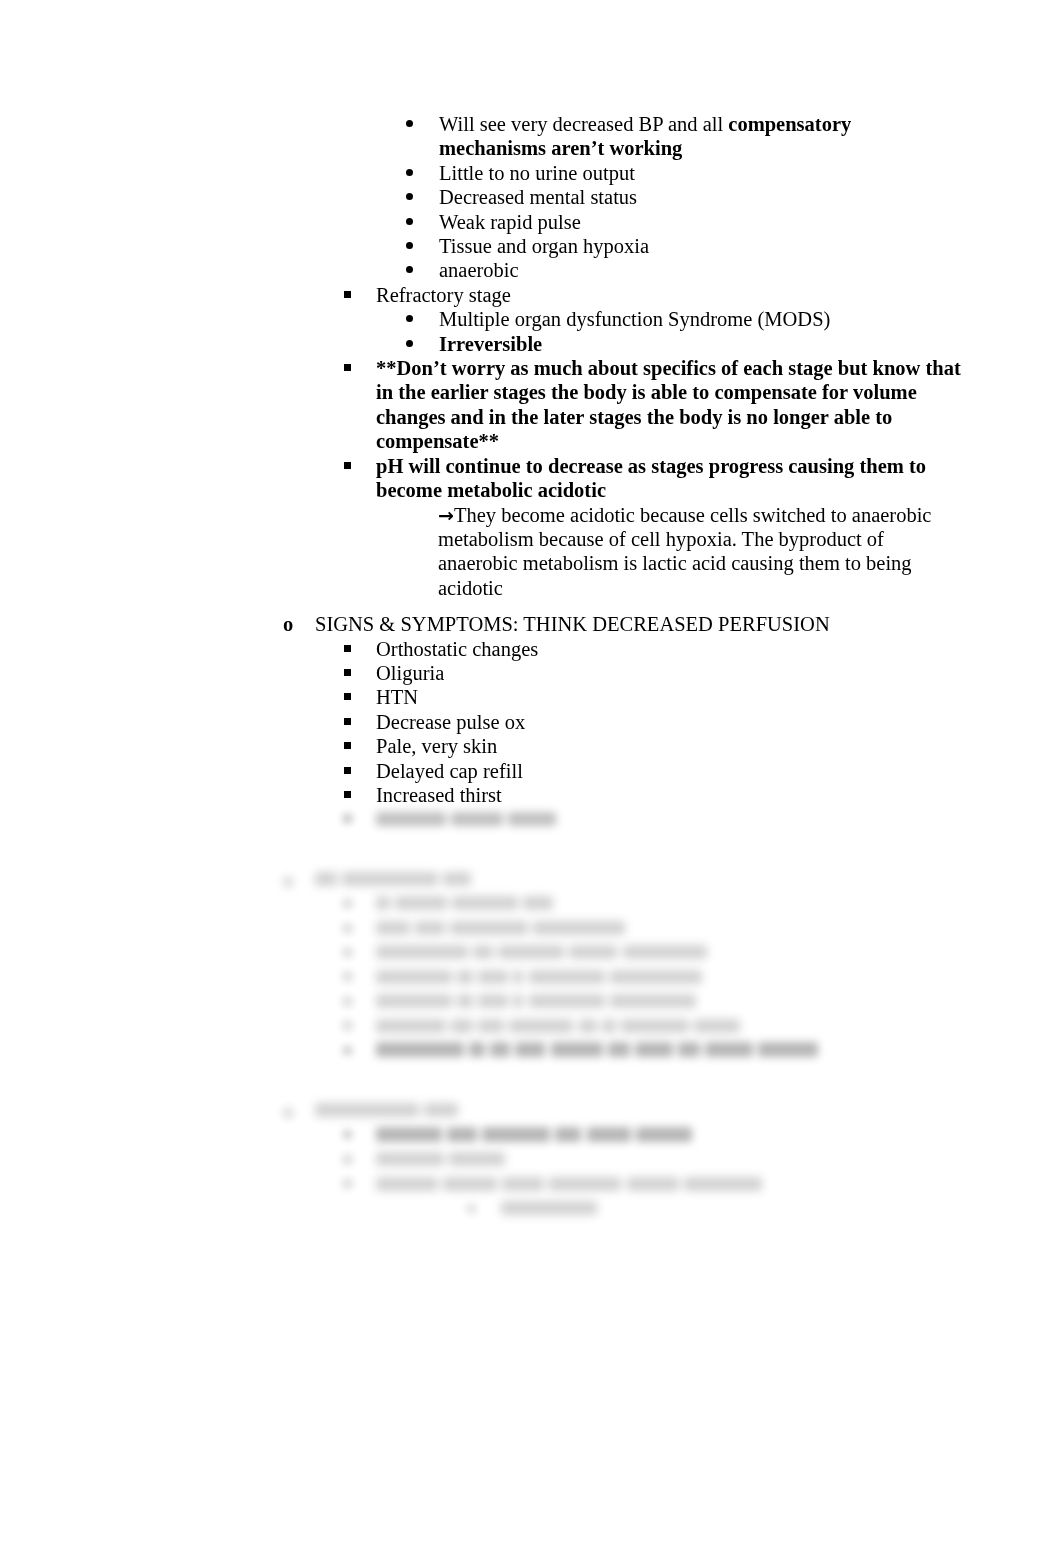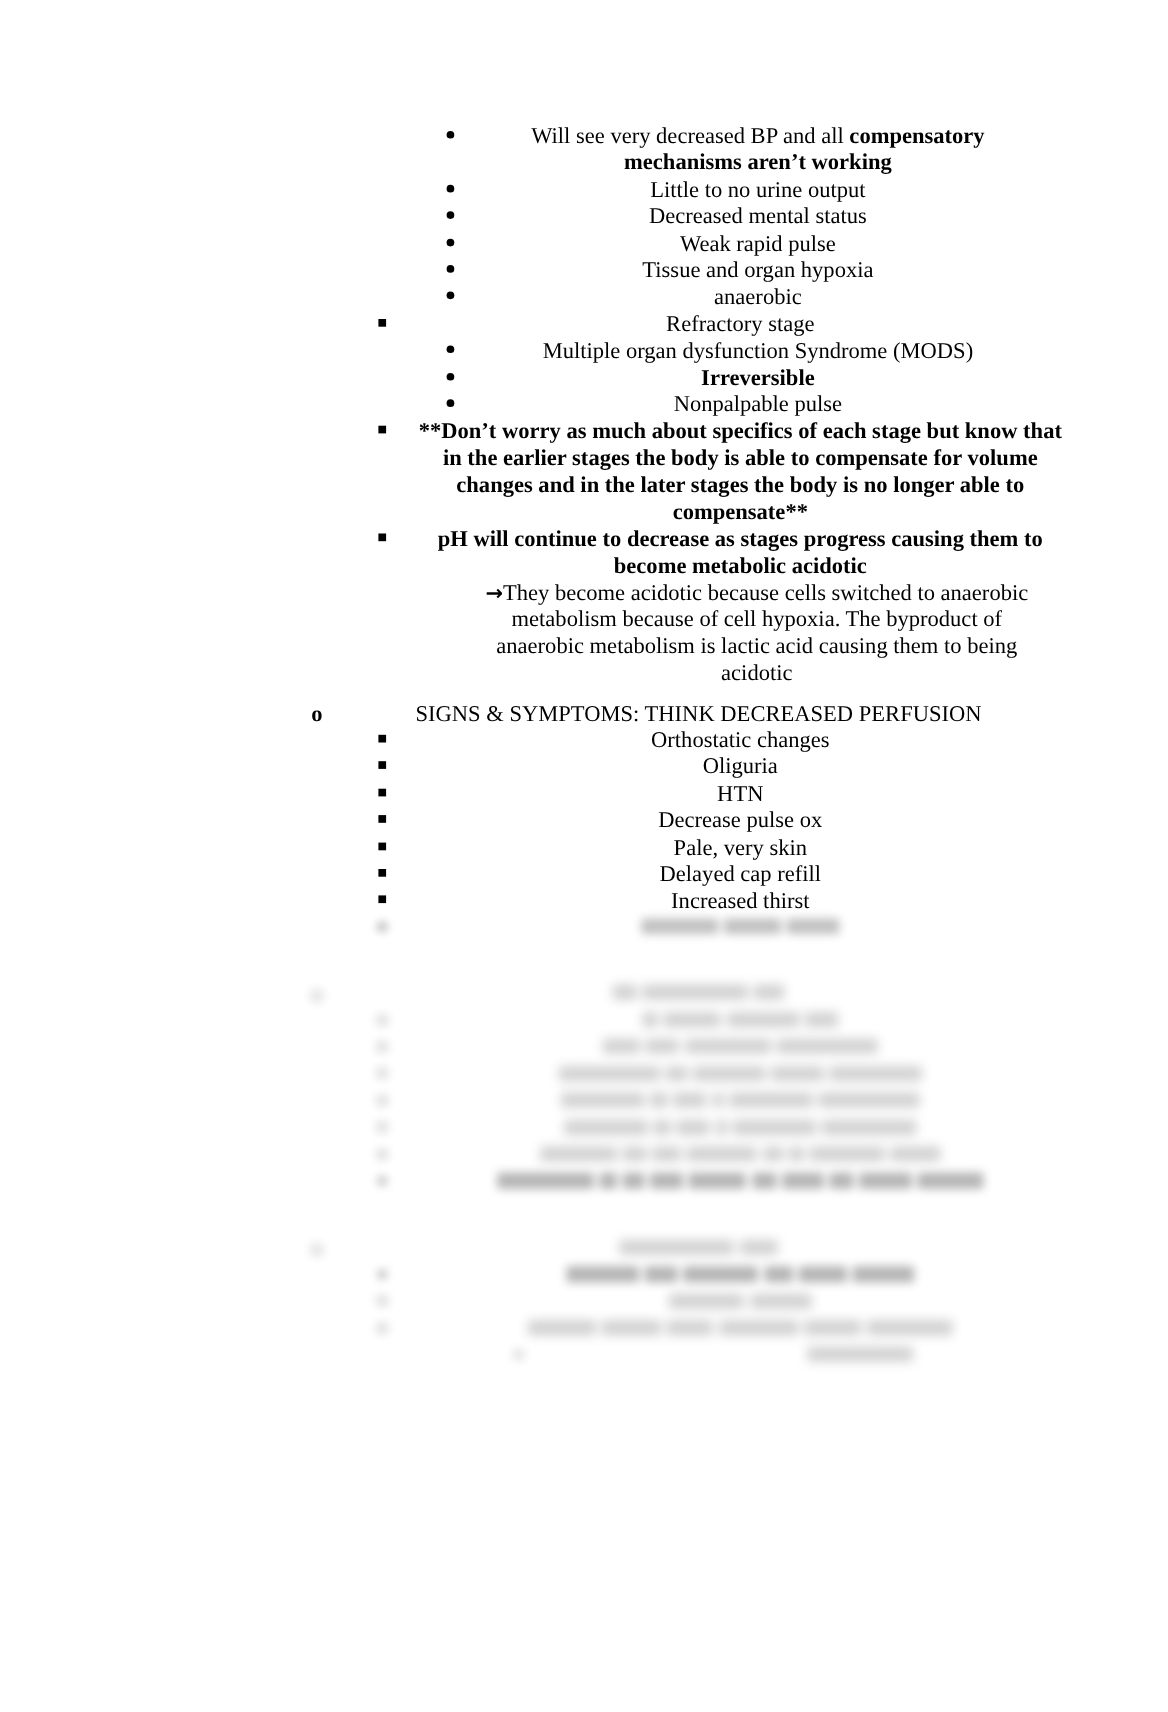--- a/index.html
+++ b/index.html
@@ -33,21 +33,20 @@
     font-size: 20.5px;
     line-height: 24.4px;
   }
   .marker {
     flex: 0 0 auto;
     text-align: left;
     line-height: 24.4px;
   }
   .text {
     flex: 1 1 auto;
-    text-align: center;
   }
   .row.bold .text { font-weight: bold; }
 
   
   .sq {
     display: inline-block;
     width: 7px;
     height: 7px;
     background: #000;
     position: relative;
@@ -157,24 +156,20 @@
     <div class="row lvl-dot">
       <span class="marker"><span class="dot"></span></span>
       <span class="text">Multiple organ dysfunction Syndrome (MODS)</span>
     </div>
 
     <div class="row lvl-dot bold">
       <span class="marker"><span class="dot"></span></span>
       <span class="text">Irreversible</span>
     </div>
 
-    <div class="row lvl-dot">
-      <span class="marker"><span class="dot"></span></span>
-      <span class="text">Nonpalpable pulse</span>
-    </div>
 
     <div class="row lvl-sq bold">
       <span class="marker"><span class="sq"></span></span>
       <span class="text">**Don’t worry as much about specifics of each stage but know that in the earlier stages the body is able to compensate for volume changes and in the later stages the body is no longer able to compensate**</span>
     </div>
 
     <div class="row lvl-sq bold">
       <span class="marker"><span class="sq"></span></span>
       <span class="text">pH will continue to decrease as stages progress causing them to become metabolic acidotic</span>
     </div>

